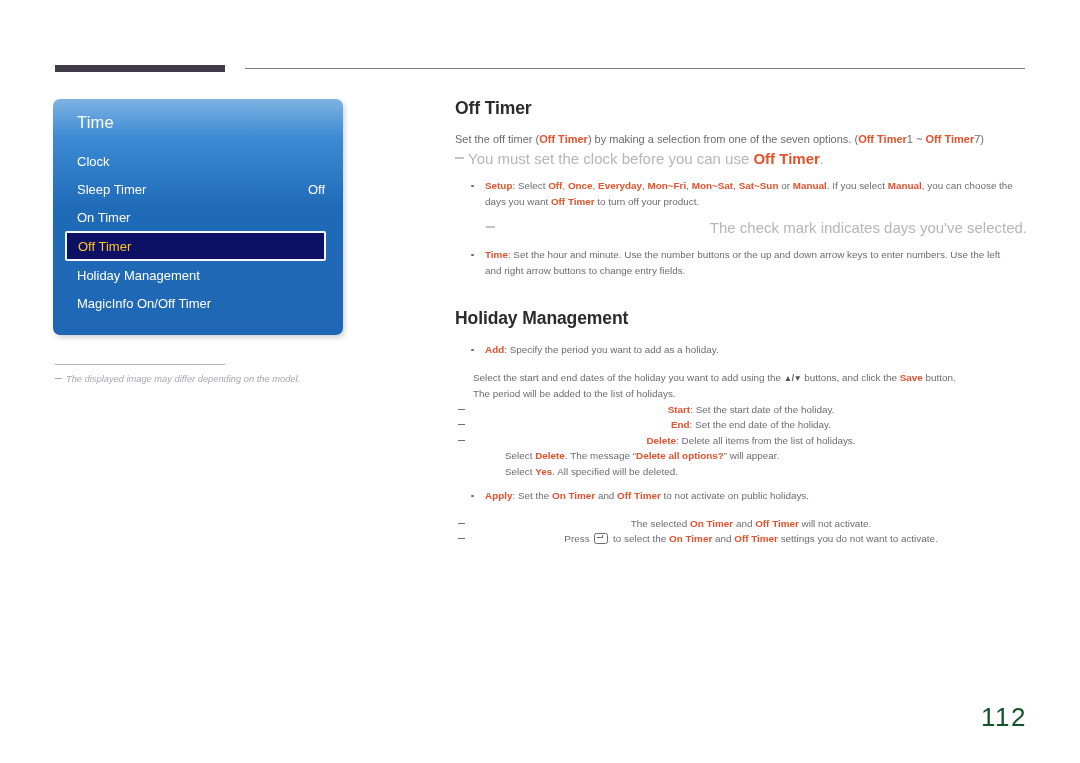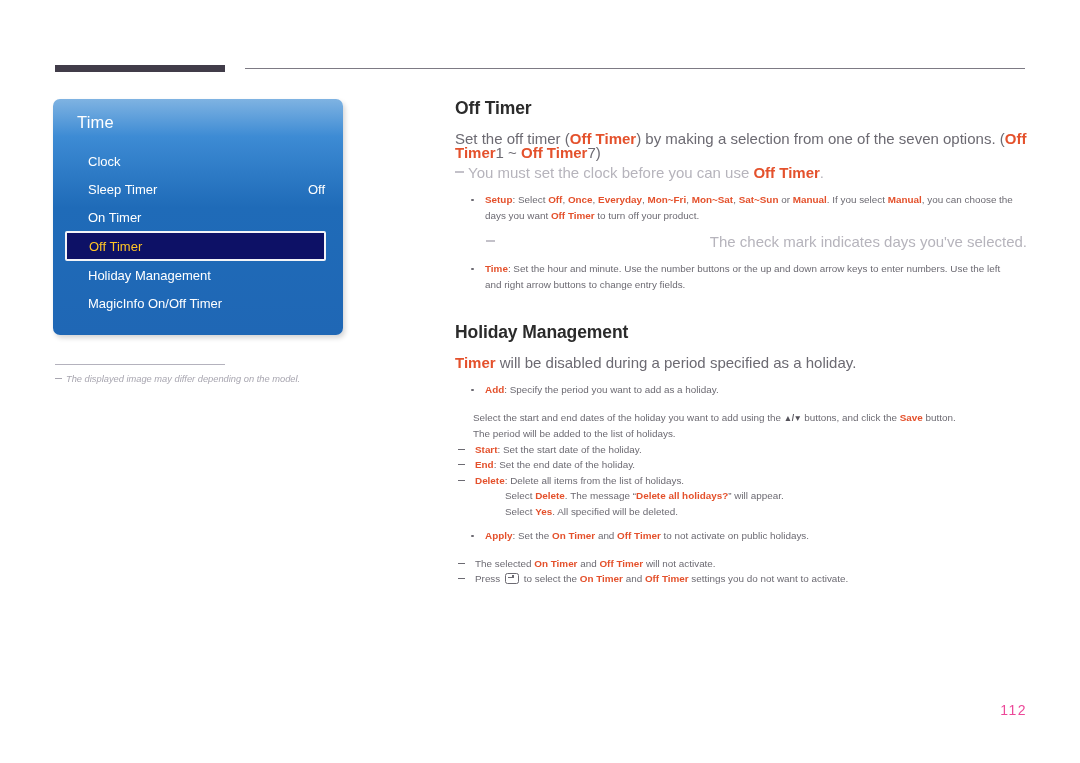--- a/index.html
+++ b/index.html
@@ -68,21 +68,21 @@
     position: relative;
     height: 28px;
     margin-bottom: 0px;
     display: flex;
     align-items: center;
     padding: 0 18px 0 24px;
     box-sizing: border-box;
     font-size: 13px;
     color: #ffffff;
   }
-  .osd-row .lbl { flex: 0 0 auto; margin-left: 11px; }
+  .osd-row .lbl { flex: 0 0 auto; }
   .osd-row .val {
     margin-left: auto;
     font-size: 13px;
     color: #ffffff;
   }
   .osd-row.sel {
     background: #0d1166;
     border: 2px solid #f2f4f8;
     border-radius: 2px;
     height: 30px;
@@ -133,21 +133,21 @@
   h2.sec {
     font-size: 17.5px;
     font-weight: bold;
     color: #2b2b2b;
     margin: 0 0 13px 0;
     letter-spacing: -0.1px;
   }
   h2.sec.second { margin-top: 30px; }
 
   p.lead {
-    font-size: 15px;
+    font-size: 11px;
     line-height: 14px;
     margin: 0 0 6px 0;
     color: #6c6a72;
   }
 
   .note {
     position: relative;
     font-size: 15px;
     line-height: 14px;
     color: #b6b4bc;
@@ -193,20 +193,21 @@
     list-style: none;
     margin: 0;
     padding: 0;
   }
   ul.dl > li {
     position: relative;
     padding-left: 20px;
     font-size: 9.9px;
     line-height: 15.5px;
     color: #6c6a72;
+    text-align: center;
   }
   ul.dl > li::before {
     content: "";
     position: absolute;
     left: 3px;
     top: 7px;
     width: 7px;
     height: 1.4px;
     background: #6c6a72;
   }
@@ -258,22 +259,22 @@
     width: 1.3px;
     height: 3.3px;
     background: #6c6a72;
   }
 
   
   .pageno {
     position: absolute;
     right: 53px;
     top: 702px;
-    font-size: 14px;
-    color: #ec4899;
+    font-size: 26px;
+    color: #14532d;
     letter-spacing: 1.5px;
   }
 </style>
 </head>
 <body>
 
 <div class="hdr-bar"></div>
 <div class="hdr-line"></div>
 
 <div class="osd">
@@ -331,37 +332,36 @@
   </ul>
 
   <div class="note indent">The check mark indicates days you've selected.</div>
 
   <ul class="bl">
     <li><b class="r">Time</b><span>: Set the hour and minute. Use the number buttons or the up and down arrow keys to enter numbers. Use the left and right arrow buttons to change entry fields.</span></li>
   </ul>
 
   <h2 class="sec second">Holiday Management</h2>
 
-  <p class="lead"><b class="r">Timer</b><span> will be disabled during a period specified as a holiday.</span></p>
 
   <ul class="bl">
     <li><b class="r">Add</b><span>: Specify the period you want to add as a holiday.</span></li>
   </ul>
 
   <div class="plain nopad" style="padding-left:18px"><span>Select the start and end dates of the holiday you want to add using the </span><b class="arrows">▲/▼</b><span> buttons, and click the </span><b class="r">Save</b><span> button.</span></div>
 
   <div class="plain nopad" style="padding-left:18px">The period will be added to the list of holidays.</div>
 
   <ul class="dl sub">
     <li><b class="r">Start</b><span>: Set the start date of the holiday.</span></li>
     <li><b class="r">End</b><span>: Set the end date of the holiday.</span></li>
     <li><b class="r">Delete</b><span>: Delete all items from the list of holidays.</span></li>
   </ul>
 
-  <div class="plain" style="margin-left:30px"><span>Select </span><b class="r">Delete</b><span>. The message “</span><b class="r">Delete all holidays?</b><span>” will appear.</span></div>
+  <div class="plain" style="margin-left:30px"><span>Select </span><b class="r">Delete</b><span>. The message “</span><b class="r">Delete all options?</b><span>” will appear.</span></div>
 
   <div class="plain" style="margin-left:30px"><span>Select </span><b class="r">Yes</b><span>. All specified will be deleted.</span></div>
 
   <ul class="bl" style="margin-top:9px">
     <li><b class="r">Apply</b><span>: Set the </span><b class="r">On Timer</b><span> and </span><b class="r">Off Timer</b><span> to not activate on public holidays.</span></li>
   </ul>
 
   <ul class="dl sub">
     <li><span>The selected </span><b class="r">On Timer</b><span> and </span><b class="r">Off Timer</b><span> will not activate.</span></li>
     <li><span>Press </span><span class="enterkey"></span><span> to select the </span><b class="r">On Timer</b><span> and </span><b class="r">Off Timer</b><span> settings you do not want to activate.</span></li>

